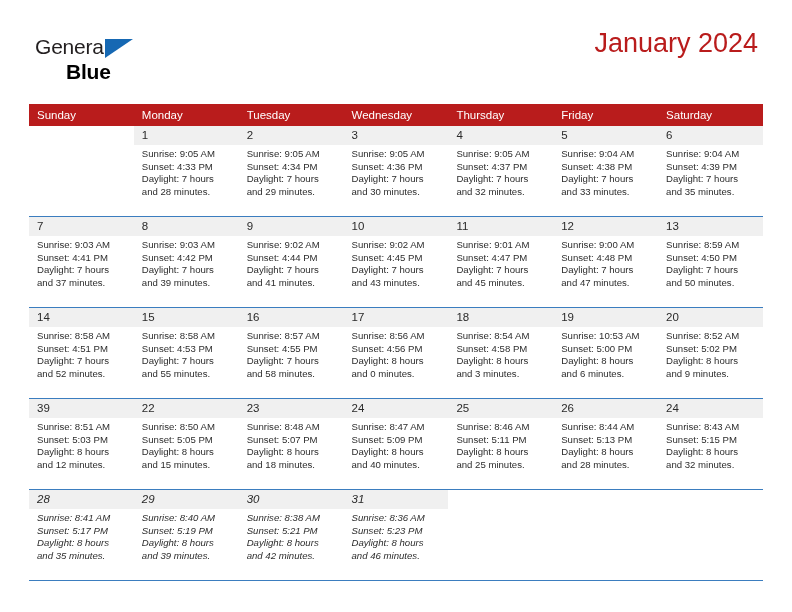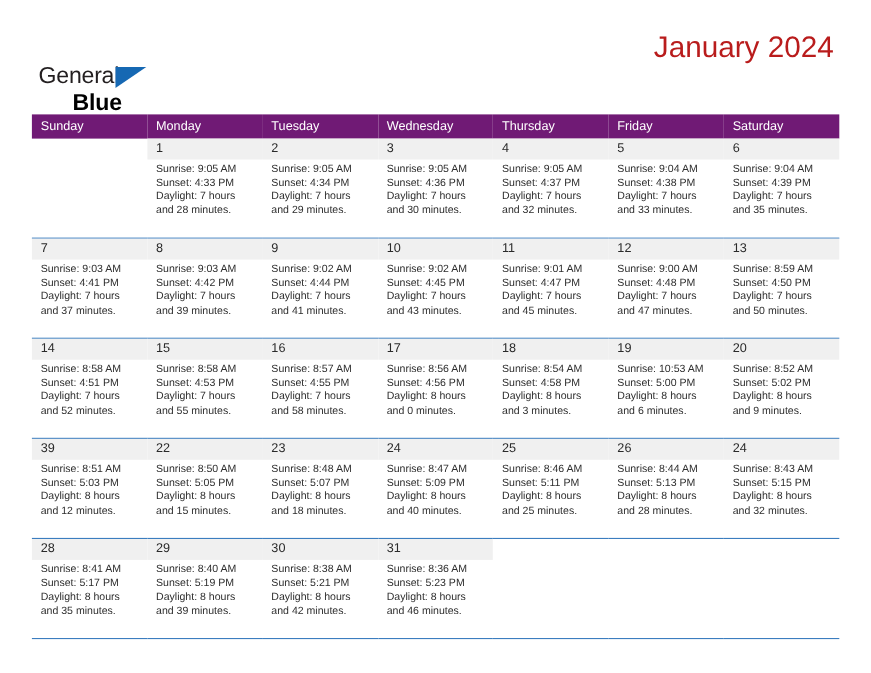--- a/index.html
+++ b/index.html
@@ -29,21 +29,20 @@
     width: 792px;
     height: 100px;
   }
   .brand {
     position: absolute;
     left: 35px;
     top: 36px;
     width: 180px;
     height: 54px;
     line-height: 1;
-    margin-top: 22px;
   }
   .brand-line1 {
     position: relative;
     font-size: 21px;
     color: #231f20;
     letter-spacing: -0.2px;
     display: block;
     height: 24px;
   }
   .brand-line2 {
@@ -89,21 +88,21 @@
   
   .calendar {
     position: absolute;
     left: 29px;
     top: 104px;
     width: 734px;
     border-collapse: collapse;
     table-layout: fixed;
   }
   .calendar th {
-    background: #701a75;
+    background: #b91c1c;
     color: #ffffff;
     font-size: 11.5px;
     font-weight: normal;
     text-align: left;
     padding: 5px 0 5px 8px;
     height: 12px;
     border: none;
   }
   .calendar td {
     vertical-align: top;
@@ -140,20 +139,21 @@
 
   
   tr.week-row > td {
     border-top: 1px solid #3b7dbf;
   }
   tr.week-row.first > td {
     border-top: none;
   }
   tr.week-row.last-rule > td {
     border-bottom: 1px solid #3b7dbf;
+    font-style: italic;
   }
 </style>
 </head>
 <body>
 
 <div class="page">
 
   <div class="top-bar">
     <div class="brand">
       <span class="brand-line1">General</span>

